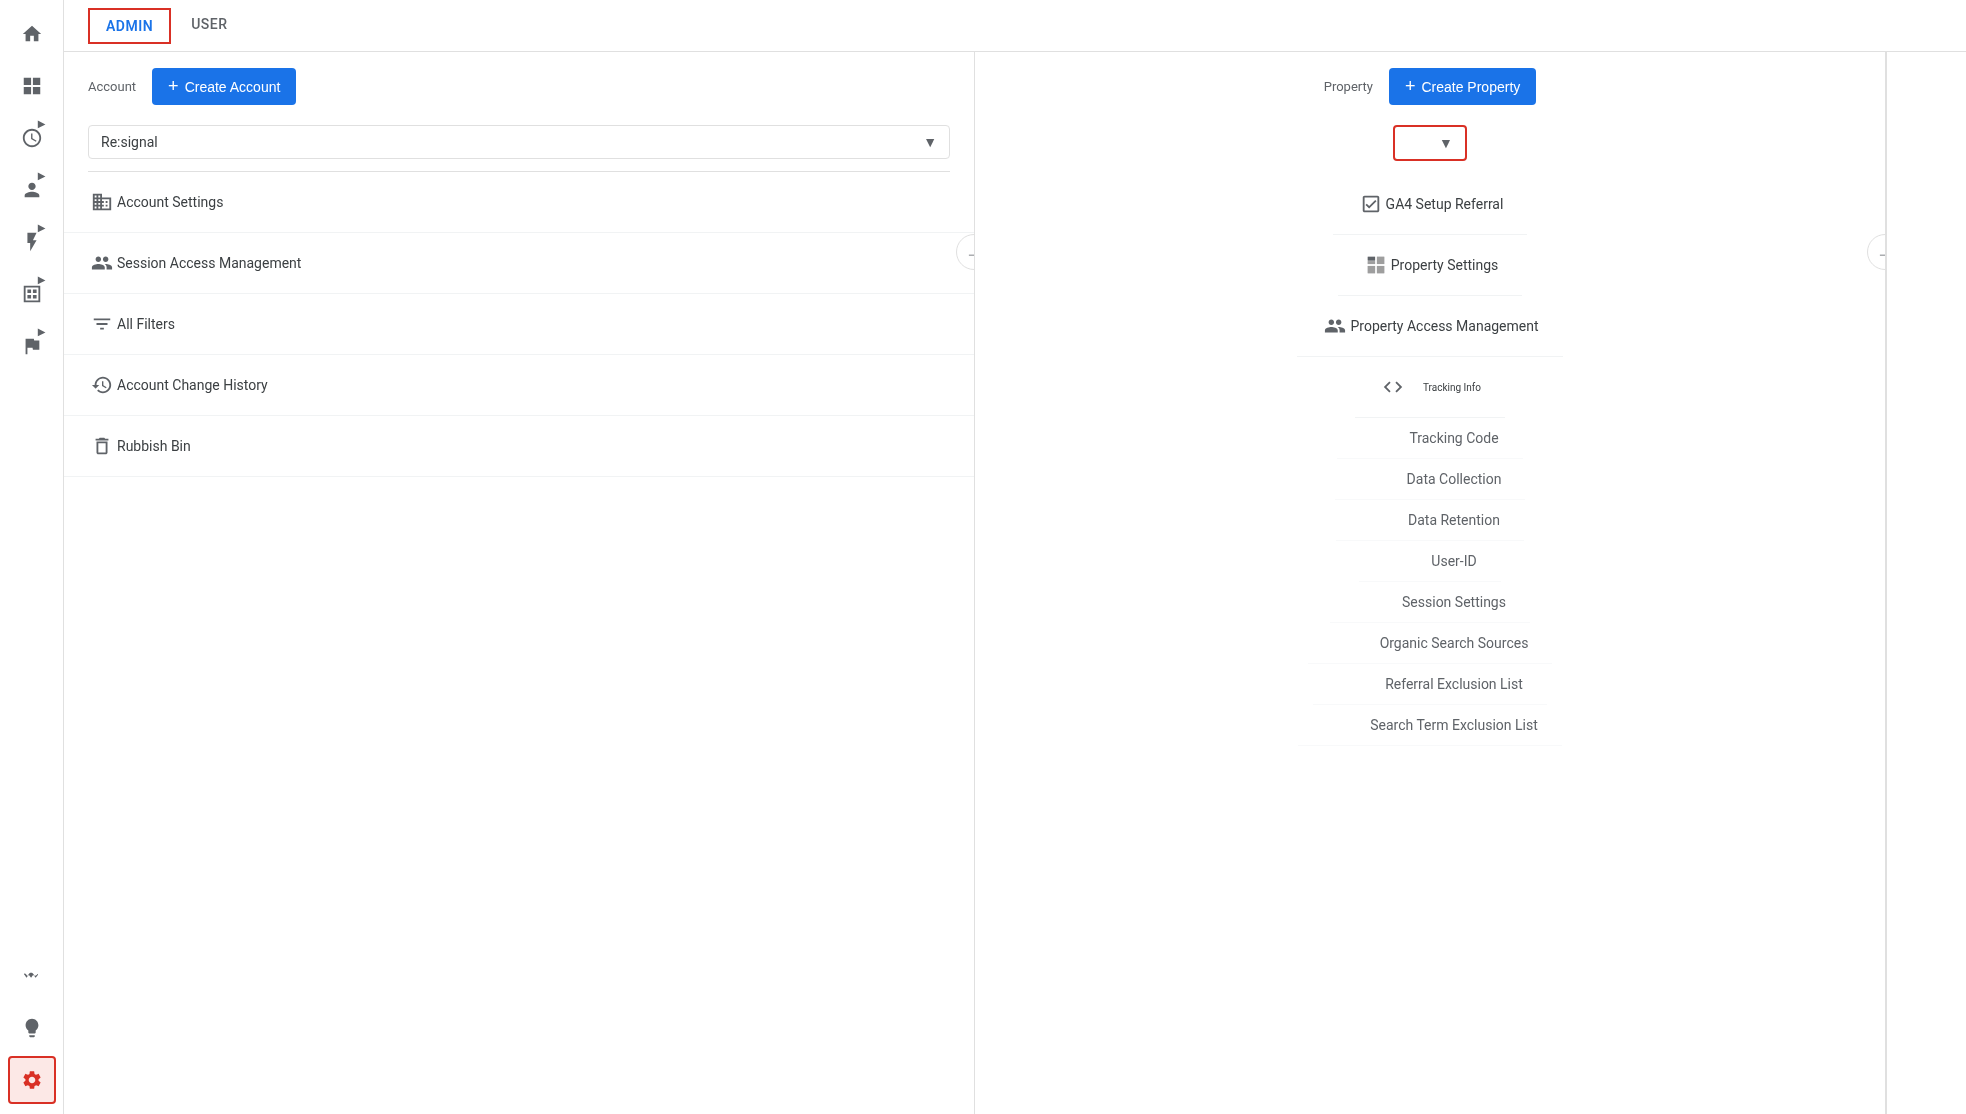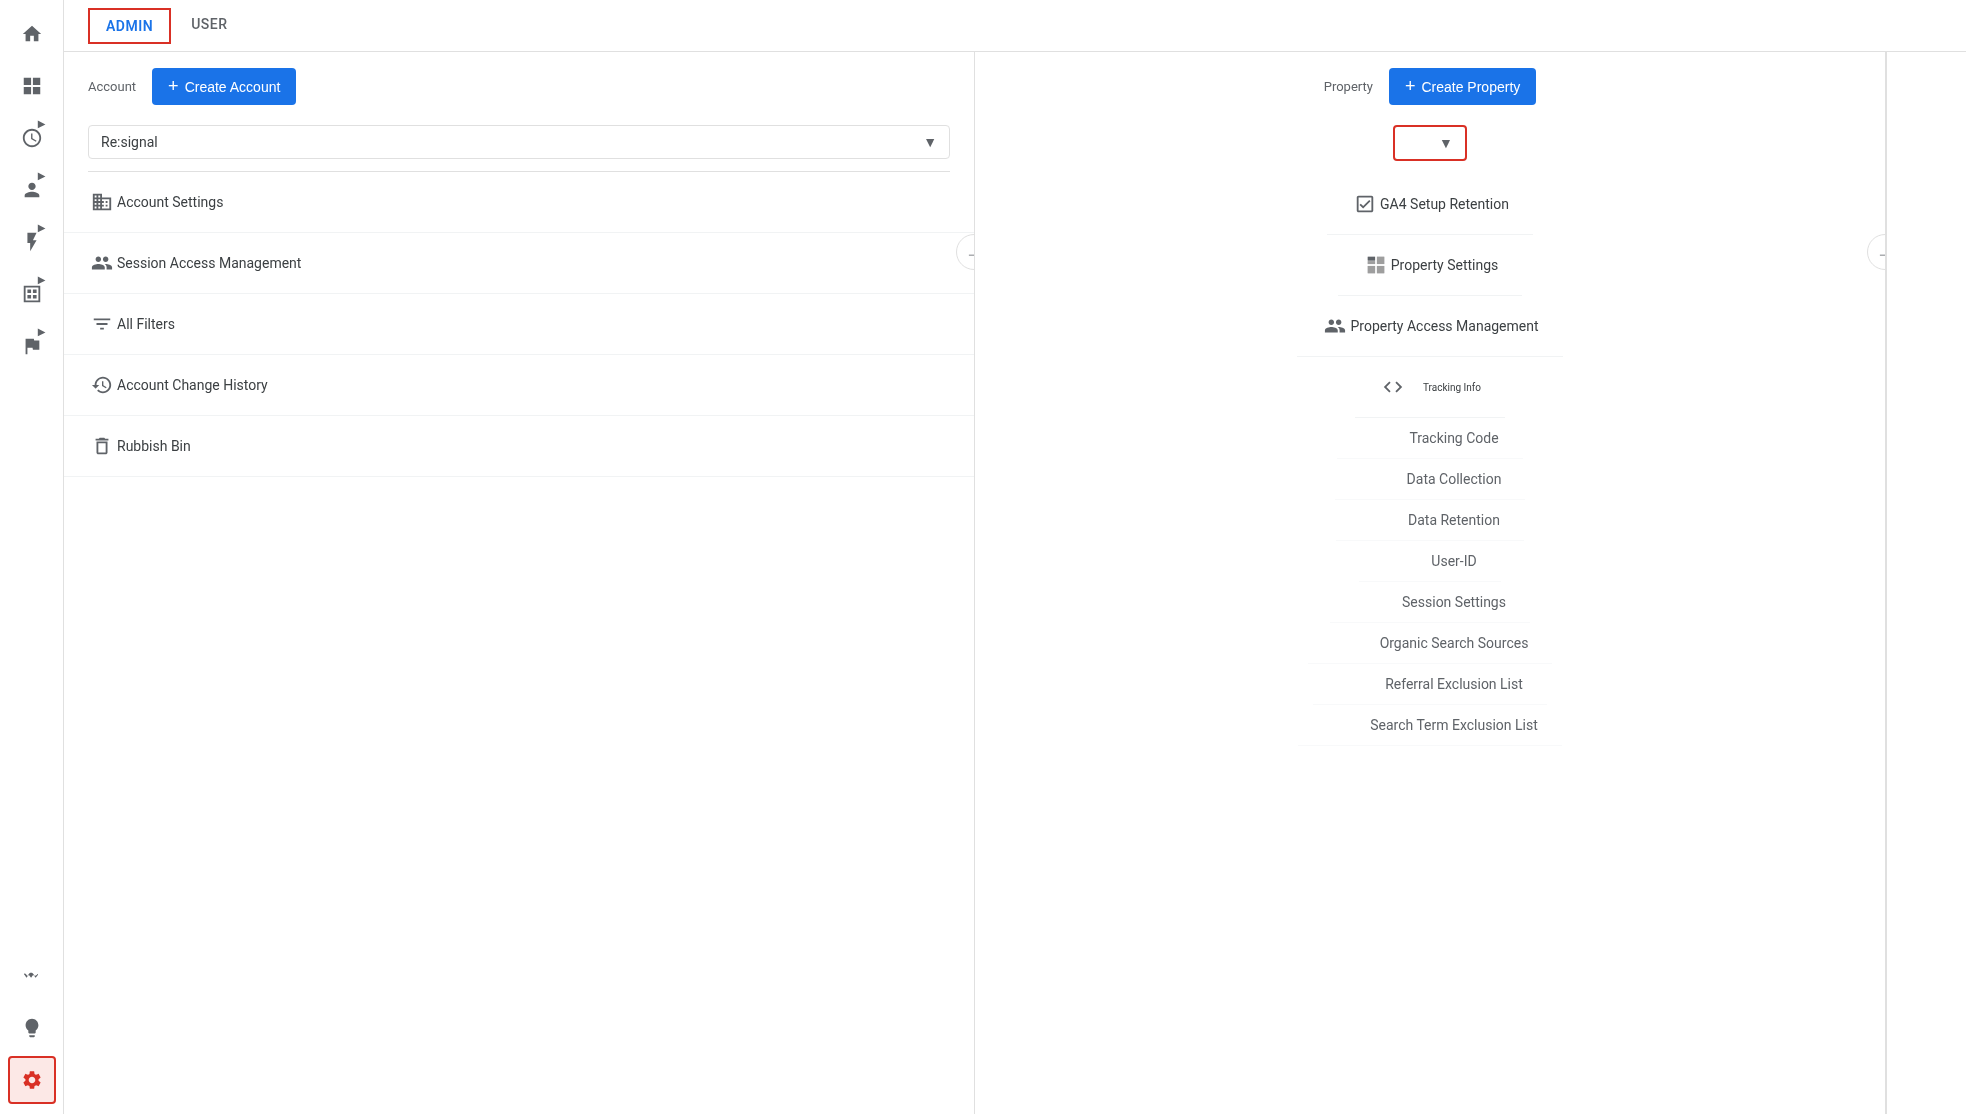--- a/index.html
+++ b/index.html
@@ -411,21 +411,21 @@
       </div>
 
       <div class="column-divider"></div>
 
       <div class="menu-item">
         <div class="menu-item-icon">
           <svg width="22" height="22" viewBox="0 0 24 24" fill="#5f6368">
             <path d="M19 3H5c-1.1 0-2 .9-2 2v14c0 1.1.9 2 2 2h14c1.1 0 2-.9 2-2V5c0-1.1-.9-2-2-2zm0 16H5V5h14v14zM17.99 9l-1.41-1.42-6.59 6.59-2.58-2.57-1.42 1.41 4 3.99z"></path>
           </svg>
         </div>
-        <span class="menu-item-label">GA4 Setup Retention</span>
+        <span class="menu-item-label">GA4 Setup Referral</span>
       </div>
 
       <div class="menu-item">
         <div class="menu-item-icon">
           <svg width="22" height="22" viewBox="0 0 24 24" fill="#5f6368">
             <path d="M3 3h8v8H3zm0 10h8v8H3zM13 3h8v8h-8zm0 10h8v8h-8z" opacity="0.5"></path>
             <rect x="3" y="3" width="8" height="4" fill="#5f6368"></rect>
             <rect x="3" y="8" width="8" height="3" fill="#9e9e9e"></rect>
             <rect x="3" y="13" width="8" height="8" fill="#9e9e9e"></rect>
             <rect x="13" y="3" width="8" height="8" fill="#9e9e9e"></rect>

